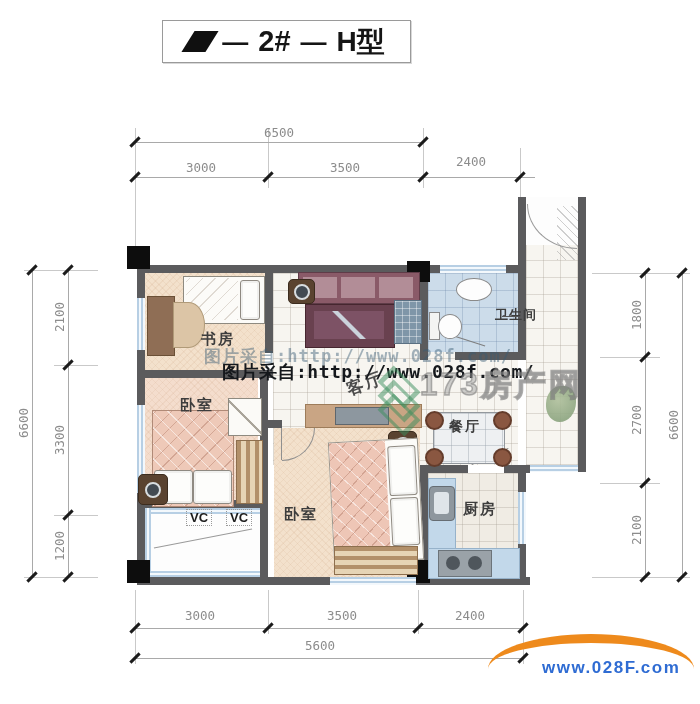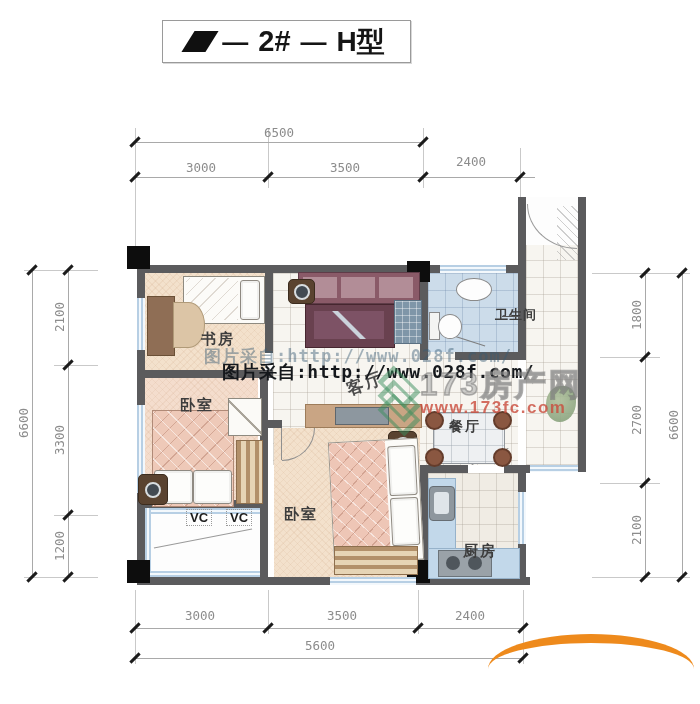--- a/index.html
+++ b/index.html
@@ -248,42 +248,41 @@
     <div class="pillow" style="left:58px;top:58px;width:26px;height:46px;"></div>
   </div>
   <div class="abs stripeH" style="left:334px;top:546px;width:82px;height:27px;"></div>
 
   <div class="rlabel" style="left:201px;top:330px;">书房</div>
   <div class="rlabel" style="left:180px;top:396px;">卧室</div>
   <div class="rlabel" style="left:346px;top:372px;font-size:17px;color:#4c4c4c;transform:rotate(-20deg);">客厅</div>
   <div class="rlabel" style="left:459px;top:306px;font-size:13px;letter-spacing:1px;margin-left:36px;">卫生间</div>
   <div class="abs" style="left:502px;top:316px;width:16px;height:1px;background:#555;"></div>
   <div class="rlabel" style="left:449px;top:418px;font-size:14px;">餐厅</div>
-  <div class="rlabel" style="left:463px;top:500px;margin-top:42px;">厨房</div>
+  <div class="rlabel" style="left:463px;top:500px;">厨房</div>
   <div class="rlabel" style="left:284px;top:505px;">卧室</div>
   <div class="rlabel" style="left:186px;top:509px;font-size:13px;letter-spacing:0;border:1px dotted #9a9a9a;padding:0 3px;color:#1c1c1c;">VC</div>
   <div class="rlabel" style="left:226px;top:509px;font-size:13px;letter-spacing:0;border:1px dotted #9a9a9a;padding:0 3px;color:#1c1c1c;">VC</div>
 
   <div class="wm" style="left:204px;top:345px;font-size:17px;font-weight:700;letter-spacing:1px;
        font-family:'DejaVu Sans Mono',monospace;color:rgba(55,90,115,.45);">图片采自:http://www.028f.com/</div>
   <div class="wm" style="left:222px;top:360px;font-size:18px;font-weight:700;letter-spacing:.5px;
        font-family:'DejaVu Sans Mono',monospace;color:#15181c;">图片采自:http://www.028f.com/</div>
 
   <div class="wm" style="left:420px;top:364px;font-size:31px;font-weight:700;letter-spacing:3px;
        color:rgba(255,255,255,.15);-webkit-text-stroke:1.5px rgba(110,110,110,.5);text-shadow:0 0 1px rgba(120,120,120,.4);">173房产网</div>
-  <div class="wm" style="left:420px;top:398px;font-size:17px;font-weight:800;letter-spacing:1.5px;
-       color:rgba(201,75,60,.8);">www.173fc.com</div>
 
   <div class="abs" style="left:372px;top:368px;width:48px;height:60px;">
     <div style="position:absolute;left:8px;top:0;width:28px;height:28px;border:5px solid rgba(58,142,92,.5);
          transform:rotate(45deg) scale(1,.6);"></div>
     <div style="position:absolute;left:8px;top:14px;width:28px;height:28px;border:5px solid rgba(58,142,92,.5);
          transform:rotate(45deg) scale(1,.6);"></div>
     <div style="position:absolute;left:8px;top:28px;width:28px;height:28px;border:5px solid rgba(58,142,92,.5);
          transform:rotate(45deg) scale(1,.6);"></div>
   </div>
 
   <div class="abs" style="left:484px;top:590px;width:214px;height:110px;">
     <div style="position:absolute;left:4px;top:44px;width:206px;height:26px;border-top:9px solid #ee8a1c;
          border-radius:50% 50% 0 0 / 100% 100% 0 0;"></div>
+    <div style="position:absolute;left:58px;top:68px;font-size:17px;font-weight:800;letter-spacing:1.5px;color:#2f6cd3;">www.028F.com</div>
   </div>
 
 </div>
 
 </body></html>

